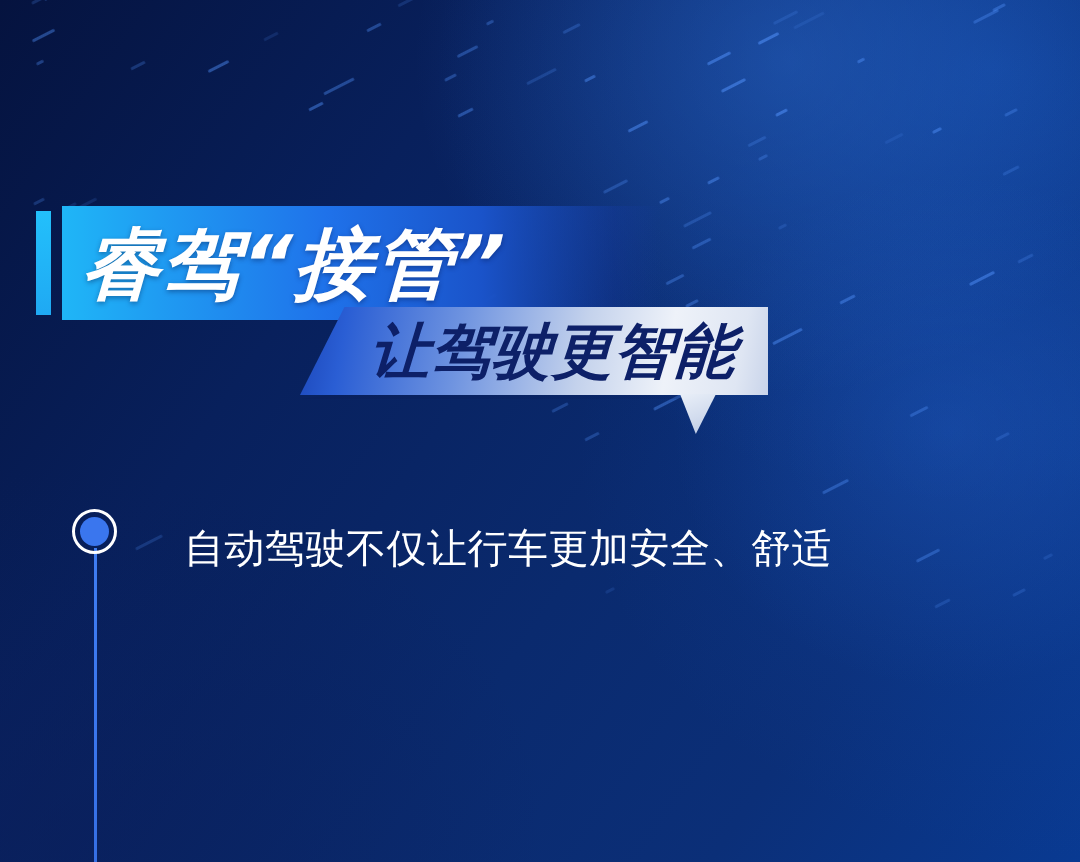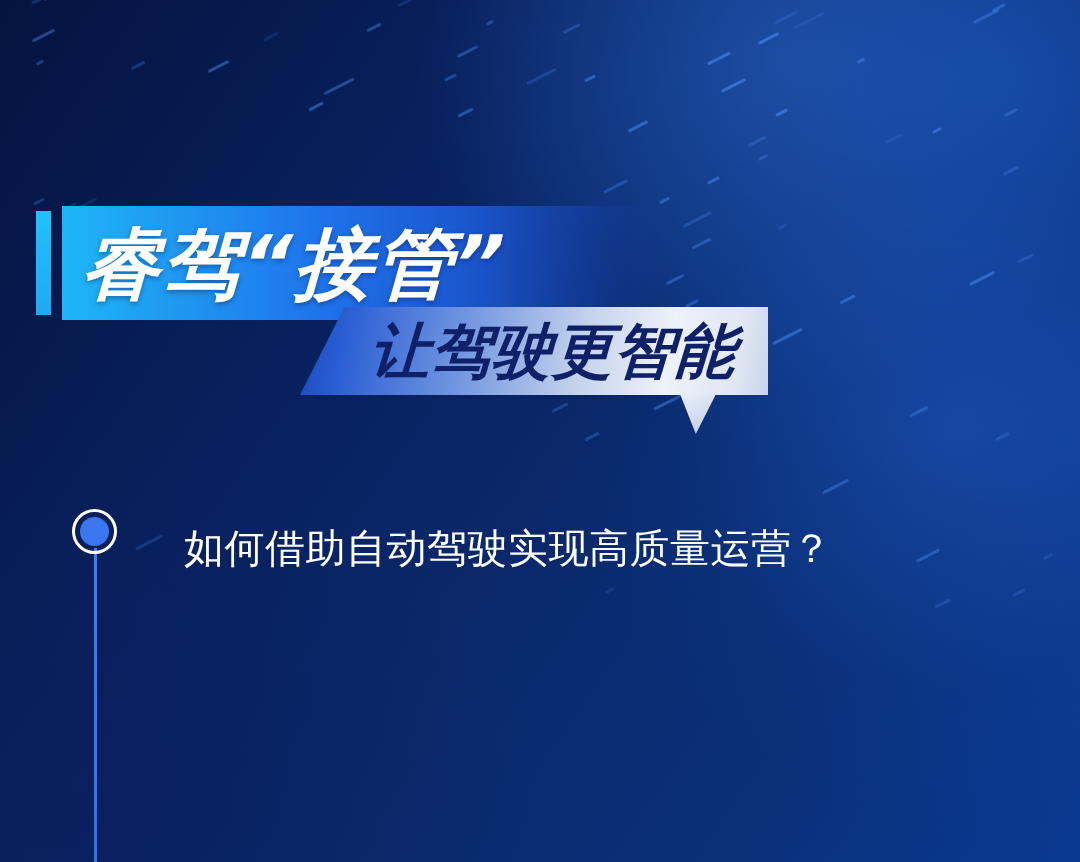--- a/index.html
+++ b/index.html
@@ -253,16 +253,16 @@
 
     <div class="banner2-text">让驾驶更智能</div>
   </div>
 
   <div class="bullet-rail"></div>
   <div class="bullet">
     <div class="bullet-dot"></div>
   </div>
 
   <div class="body-copy" id="body-copy">
-      <div class="body-line">如何借助自动驾驶实现高质量运营？</div>
+      <div class="body-line">自动驾驶不仅让行车更加安全、舒适</div>
     </div>
 
 </div>
 
 </body></html>

